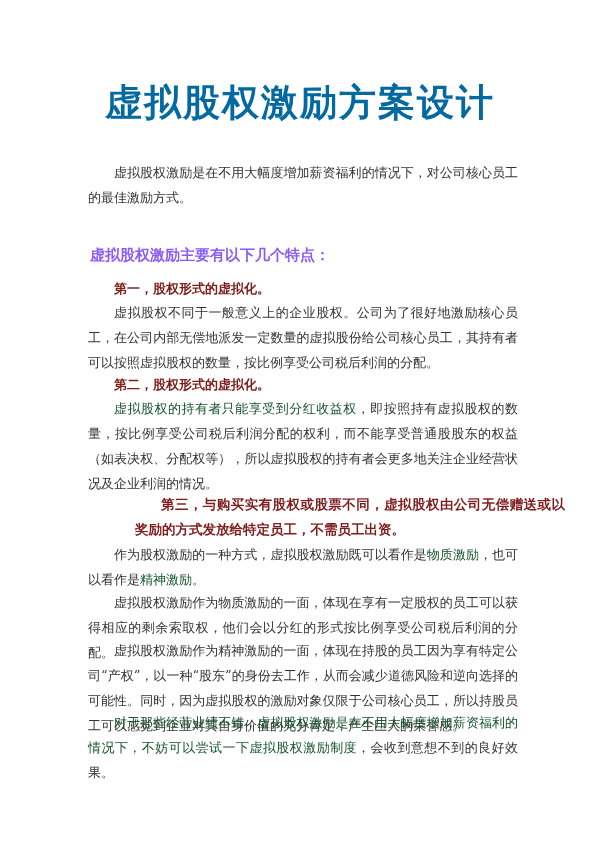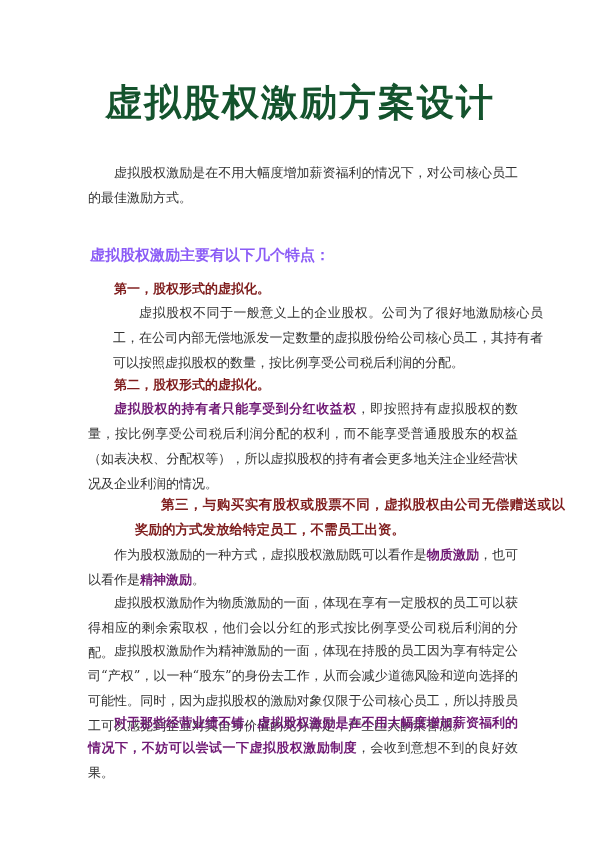--- a/index.html
+++ b/index.html
@@ -4,46 +4,46 @@
 <style>
   html, body { margin: 0; padding: 0; background: #ffffff; }
   body {
     width: 600px; height: 849px; position: relative; overflow: hidden;
     font-family: "DejaVu Serif", "Liberation Serif", serif;
     color: #222222;
   }
   .title {
     position: absolute; top: 78px; left: 0; width: 600px; text-align: center;
     font-family: "DejaVu Sans", "Liberation Sans", sans-serif;
-    font-size: 37px; font-weight: bold; letter-spacing: 2px; color: #14532d;
+    font-size: 37px; font-weight: bold; letter-spacing: 2px; color: #0369a1;
   }
   .para {
     position: absolute; left: 88px; width: 430px;
     font-size: 13px; line-height: 25px; color: #333333;
     text-align: justify;
   }
   .indent { text-indent: 26px; }
   .heading {
     position: absolute; left: 90px; top: 246px;
     font-size: 15px; font-weight: bold; color: #8b5cf6;
   }
   .bold { font-weight: bold; color: #7f1d1d; }
-  .redb { color: #701a75; font-weight: bold; }
+  .redb { color: #14532d; font-weight: normal; }
 </style>
 </head>
 <body>
 
 <div class="title">虚拟股权激励方案设计</div>
 
 <div class="para indent" style="top:160px;">虚拟股权激励是在不用大幅度增加薪资福利的情况下，对公司核心员工的最佳激励方式。</div>
 
 <div class="heading">虚拟股权激励主要有以下几个特点：</div>
 
 <div class="para indent bold" style="top:276px;">第一，股权形式的虚拟化。</div>
-<div class="para indent" style="top:300px;margin-left:25px;">虚拟股权不同于一般意义上的企业股权。公司为了很好地激励核心员工，在公司内部无偿地派发一定数量的虚拟股份给公司核心员工，其持有者可以按照虚拟股权的数量，按比例享受公司税后利润的分配。</div>
+<div class="para indent" style="top:300px;">虚拟股权不同于一般意义上的企业股权。公司为了很好地激励核心员工，在公司内部无偿地派发一定数量的虚拟股份给公司核心员工，其持有者可以按照虚拟股权的数量，按比例享受公司税后利润的分配。</div>
 
 <div class="para indent bold" style="top:372px;">第二，股权形式的虚拟化。</div>
 <div class="para indent" style="top:396px;"><span class="redb">虚拟股权的持有者只能享受到分红收益权</span><span>，即按照持有虚拟股权的数量，按比例享受公司税后利润分配的权利，而不能享受普通股股东的权益（如表决权、分配权等），所以虚拟股权的持有者会更多地关注企业经营状况及企业利润的情况。</span></div>
 
 <div class="para indent bold" style="top:492px; font-size:13.5px;margin-left:47px;">第三，与购买实有股权或股票不同，虚拟股权由公司无偿赠送或以奖励的方式发放给特定员工，不需员工出资。</div>
 <div class="para indent" style="top:542px;"><span>作为股权激励的一种方式，虚拟股权激励既可以看作是</span><span class="redb">物质激励</span><span>，也可以看作是</span><span class="redb">精神激励</span><span>。</span></div>
 <div class="para indent" style="top:590px;">虚拟股权激励作为物质激励的一面，体现在享有一定股权的员工可以获得相应的剩余索取权，他们会以分红的形式按比例享受公司税后利润的分配。</div>
 <div class="para indent" style="top:638px;">虚拟股权激励作为精神激励的一面，体现在持股的员工因为享有特定公司“产权”，以一种“股东”的身份去工作，从而会减少道德风险和逆向选择的可能性。同时，因为虚拟股权的激励对象仅限于公司核心员工，所以持股员工可以感觉到企业对其自身价值的充分肯定，产生巨大的荣誉感。</div>
 
 <div class="para indent" style="top:710px;"><span class="redb">对于那些经营业绩不错，虚拟股权激励是在不用大幅度增加薪资福利的情况下，不妨可以尝试一下虚拟股权激励制度</span><span>，会收到意想不到的良好效果。</span></div>

